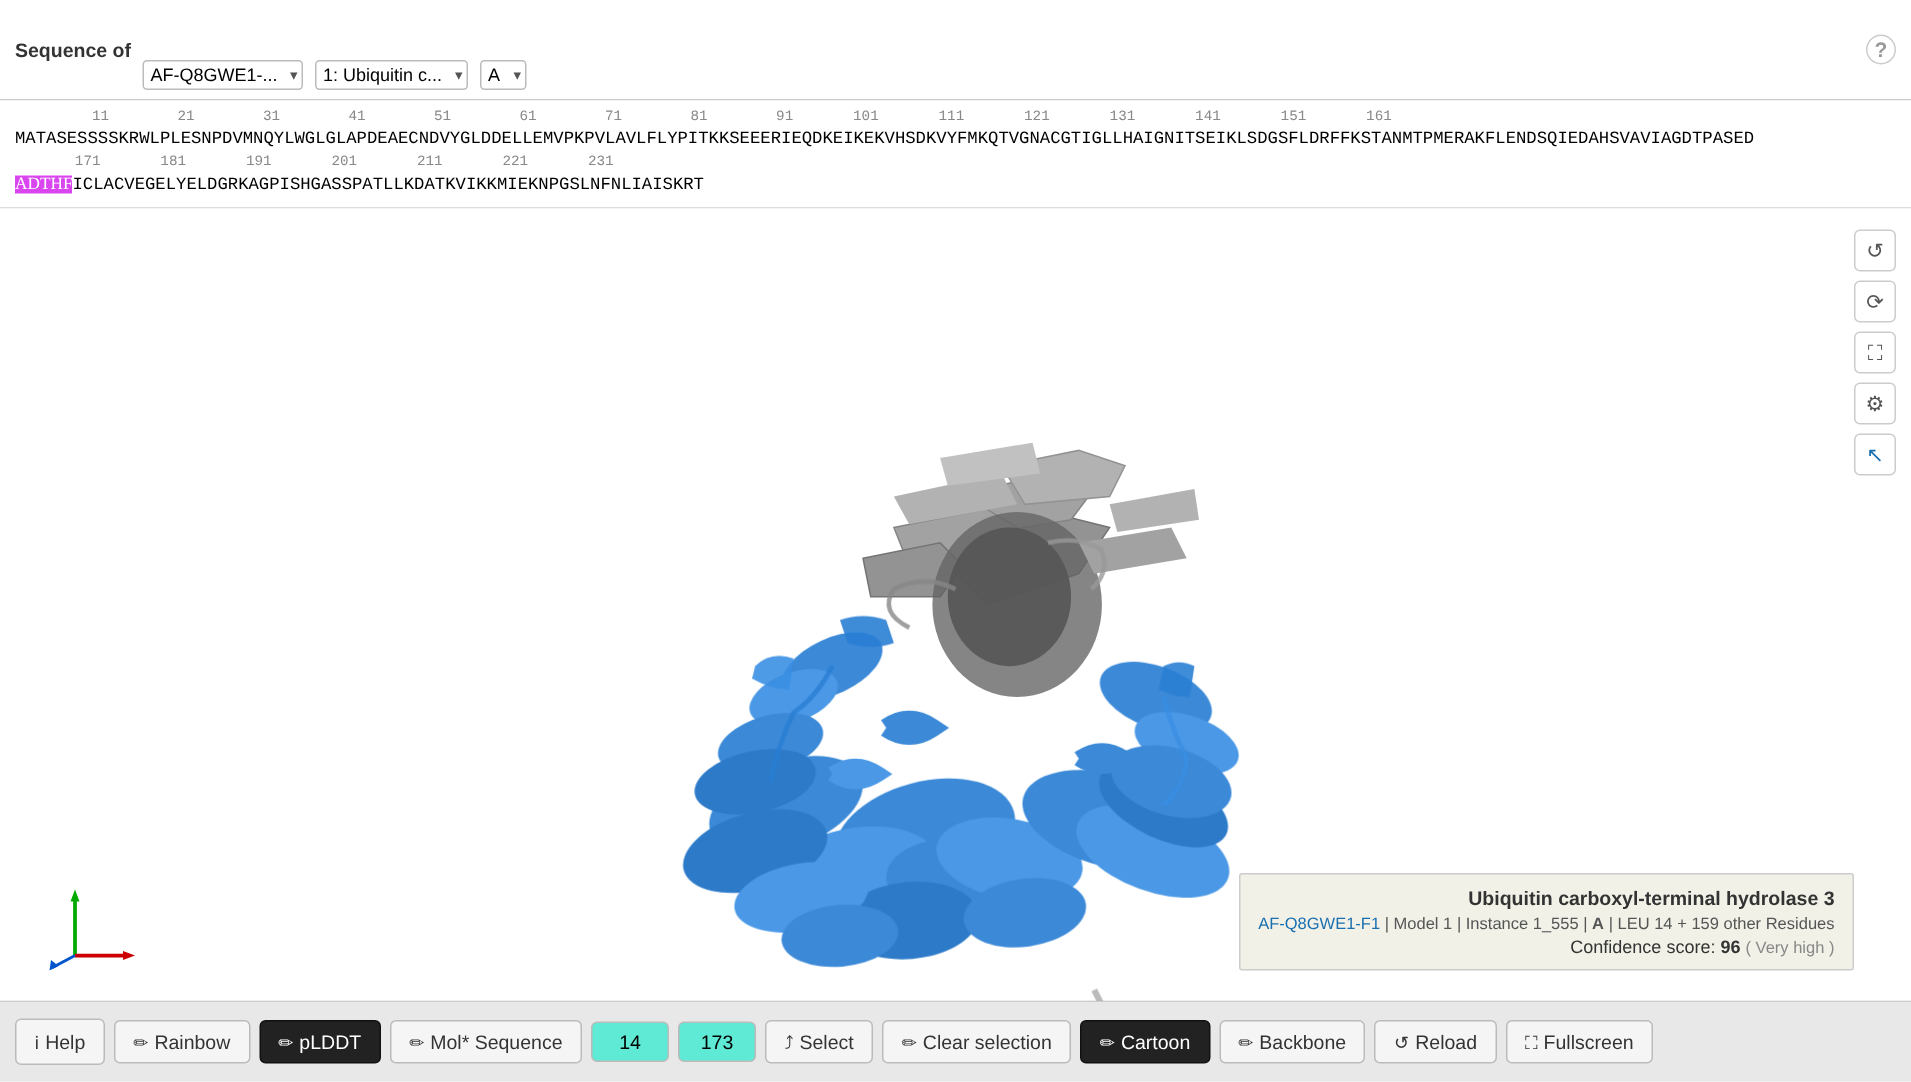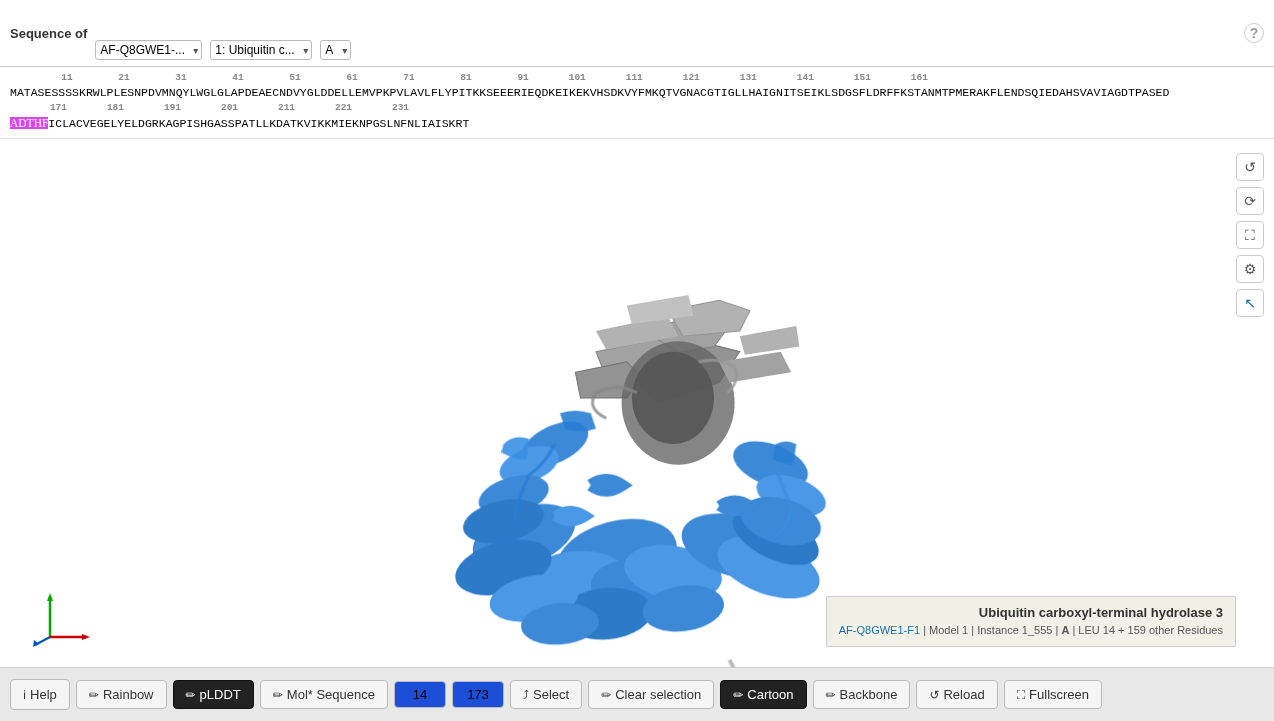--- a/index.html
+++ b/index.html
@@ -210,40 +210,39 @@
       font-size: 12px;
     }
 
     .tb-input {
       width: 52px;
       padding: 5px 6px;
       border: 1px solid #bbb;
       border-radius: 4px;
       font-size: 13px;
       text-align: center;
-      background: #1d4ed8;
+      background: #5eead4;
     }
 
     
     .seq-row {
       display: block;
       white-space: pre;
       font-family: 'Courier New', monospace;
       font-size: 11.5px;
       line-height: 16px;
     }
 
     .num-row {
       display: block;
       white-space: pre;
       font-family: 'Courier New', monospace;
       font-size: 9.5px;
       line-height: 14px;
       color: #888;
-      font-weight: bold;
     }
     .residue-blue { background: #d946ef; color: #fff; font-family: Liberation Serif, serif; }
   </style>
 </head>
 <body>
 
 <div class="main-container">
 
   <div class="sequence-bar">
     <span class="sequence-label">Sequence of</span>
@@ -381,20 +380,25 @@
         <span>Model 1</span>
         <span> | </span>
         <span>Instance 1_555</span>
         <span> | </span>
         <span style="font-weight:bold;">A</span>
         <span> | </span>
         <span style="font-weight:normal;">LEU 14</span>
         <span> </span>
         <span>+ 159 other Residues</span>
       </div>
+      <div class="info-confidence">
+        <span>Confidence score:</span>
+        <span style="font-weight:bold;">96</span>
+        <span class="very-high">( <span>Very high</span> )</span>
+      </div>
     </div>
 
   </div>
 
   <div class="bottom-toolbar">
     <button class="tb-btn">
       <span class="btn-icon">ℹ</span>
       <span>Help</span>
     </button>
 

